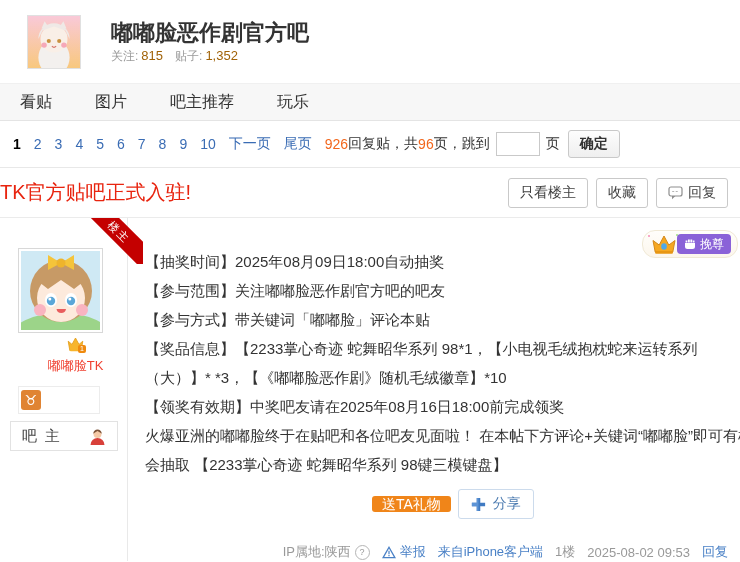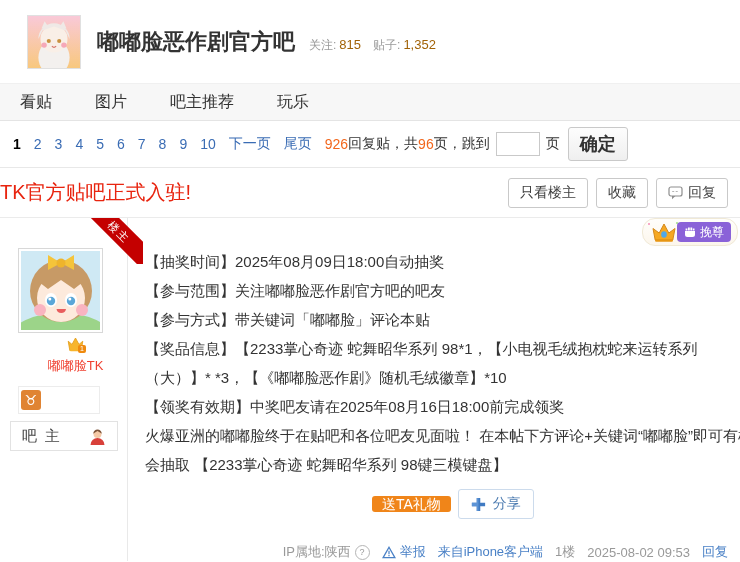--- a/index.html
+++ b/index.html
@@ -4,42 +4,42 @@
 <style>
   html,body{margin:0;padding:0;background:#fff;}
   body{width:740px;height:562px;overflow:hidden;position:relative;
        font-family:"Liberation Sans","DejaVu Sans",sans-serif;color:#333;}
   a{text-decoration:none;cursor:pointer;}
 
   
   .forum-header{height:83px;display:flex;align-items:center;padding-left:27px;box-sizing:border-box;}
   .forum-avatar{width:52px;height:52px;border:1px solid #e0e0e0;background:#fff;flex:none;}
   .forum-avatar svg{display:block;}
-  .header-text{display:flex;align-items:baseline;margin-left:16px;}
+  .header-text{display:flex;align-items:baseline;margin-left:16px;flex-direction:column;}
   .forum-title{font-size:22px;font-weight:bold;color:#333;margin:0;}
   .forum-stats{display:flex;align-items:baseline;margin-left:14px;font-size:12px;color:#9a9a9a;}
   .stat-label{margin-right:3px;}
   .stat-value{color:#a16207;font-size:13px;margin-right:12px;}
 
   
   .tab-bar{height:38px;box-sizing:border-box;background:#f7f7f7;border-top:1px solid #f0f0f0;
            border-bottom:1px solid #e4e4e4;display:flex;align-items:center;padding-left:20px;
            gap:43px;font-size:16px;color:#333;}
   .tab{cursor:pointer;}
 
   
   .pagination{height:47px;box-sizing:border-box;border-bottom:1px solid #e8e8e8;
               display:flex;align-items:center;padding-left:13px;font-size:14px;column-gap:13px;}
   .pg-current{font-weight:bold;color:#000;}
   .pg-link{color:#3a6cb4;}
   .pg-tail{display:inline-flex;align-items:center;color:#333;}
   .orange{color:#f2671d;}
   .pg-input{width:36px;height:20px;border:1px solid #c9c9c9;margin:0 6px;box-sizing:content-box;padding:1px 3px;font-size:13px;}
   .pg-confirm{margin-left:8px;padding:4px 11px;border:1px solid #c9c9c9;border-radius:3px;
-              background:linear-gradient(#fdfdfd,#efefef);font-size:18px;font-weight:bold;color:#333;
+              background:linear-gradient(#fdfdfd,#efefef);font-size:14px;font-weight:bold;color:#333;
               font-family:inherit;cursor:pointer;}
 
   
   .title-row{height:49px;box-sizing:border-box;display:flex;align-items:center;
              justify-content:space-between;padding-right:12px;}
   .post-title{font-size:20px;color:#e8240f;font-weight:400;margin:0;white-space:nowrap;}
   .title-buttons{display:flex;gap:8px;}
   .tbtn{display:inline-flex;align-items:center;gap:5px;padding:5px 11px;border:1px solid #c9c9c9;
         border-radius:3px;background:#fff;font-size:14px;color:#404040;font-family:inherit;cursor:pointer;}
 
@@ -64,21 +64,21 @@
 
   .badge-box{width:76px;height:22px;border:1px solid #ececec;margin:11px 0 0 18px;padding:2px;
              display:flex;align-items:center;}
   .badge-icon{width:20px;height:20px;background:#e08433;border-radius:3px;color:#fff;font-size:14px;
               line-height:20px;text-align:center;font-family:"DejaVu Sans",sans-serif;}
 
   .role-box{width:84px;height:28px;border:1px solid #e2e2e2;margin:7px 0 0 10px;display:flex;
             align-items:center;justify-content:space-between;padding:0 11px;font-size:15px;color:#444;
             letter-spacing:2px;cursor:pointer;font-family:Liberation Serif, serif;}
 
-  .wanzun{position:absolute;top:0;right:2px;height:26px;display:flex;align-items:center;
+  .wanzun{position:absolute;top:12px;right:2px;height:26px;display:flex;align-items:center;
           background:linear-gradient(#fffefb,#fcf6ec);border:1px solid #f0e9d6;
           border-radius:13px;padding:0 6px 0 8px;z-index:2;
           background-image:radial-gradient(circle 2px at 6px 5px,#f7a8c8 60%,transparent 61%),
                            radial-gradient(circle 2px at 16px 21px,#a8d8f7 60%,transparent 61%),
                            radial-gradient(circle 1.5px at 34px 4px,#b8e6a0 60%,transparent 61%),
                            linear-gradient(#fffefb,#fcf6ec);}
   .wanzun-btn{display:inline-flex;align-items:center;gap:4px;background:#8a62d8;color:#fff;border:none;
               border-radius:4px;height:20px;padding:0 7px;font-size:12px;font-family:inherit;cursor:pointer;}
 
   .content{padding:29px 0 0 17px;font-size:15px;color:#333;line-height:29px;white-space:pre;}

